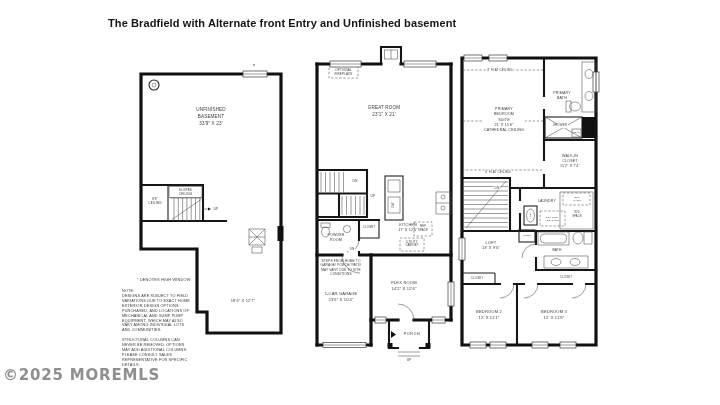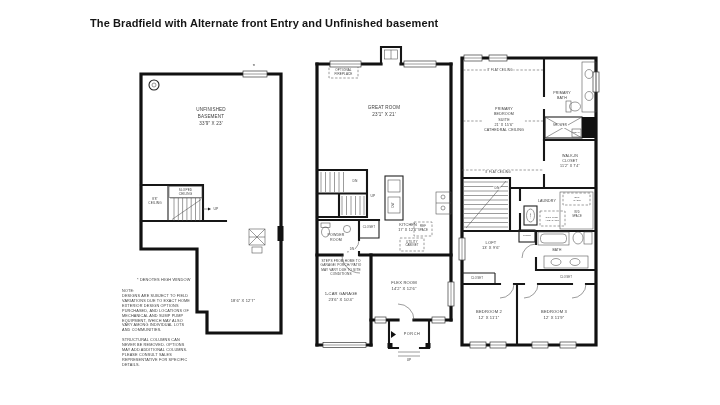--- a/index.html
+++ b/index.html
@@ -4,21 +4,21 @@
 <style>
   html,body{margin:0;padding:0;background:#fff;}
   .canvas{position:relative;width:720px;height:405px;background:#fff;overflow:hidden;
           font-family:"Liberation Sans",sans-serif;}
   .plan-svg{position:absolute;left:0;top:0;}
   .lbl{position:absolute;transform:translate(-50%,-50%);text-align:center;
        white-space:pre-line;color:#3c3c3c;line-height:1.35;letter-spacing:.15px;}
   .la{transform:none;text-align:left;}
   .rot{transform:translate(-50%,-50%) rotate(-90deg);}
   .bgw{background:#fff;padding:0 1px;}
-  .title{position:absolute;left:90px;top:17px;font-size:11px;font-weight:700;color:#151515;
+  .title{position:absolute;left:108px;top:17px;font-size:11px;font-weight:700;color:#151515;
          white-space:nowrap;letter-spacing:.1px;text-align:center;}
   .wm{position:absolute;left:3px;top:366px;font-size:15px;font-weight:700;color:#8f8f8f;
       letter-spacing:.8px;font-family:"DejaVu Sans",sans-serif;}
   
   .w3{stroke:#111;stroke-width:3.2;fill:none;stroke-linecap:square;}
   .w2{stroke:#161616;stroke-width:2.1;fill:none;stroke-linecap:square;}
   .w1{stroke:#222;stroke-width:1.1;fill:none;}
   .t{stroke:#4a4a4a;stroke-width:.55;fill:none;}
   .d{stroke:#5a5a5a;stroke-width:.6;stroke-dasharray:2.4 1.7;fill:none;}
   .win{fill:#fff;stroke:#3a3a3a;stroke-width:.7;}
@@ -206,20 +206,21 @@
       <ellipse class="t" cx="575" cy="262" rx="5" ry="3.5"></ellipse>
     </g>
 
     <path class="w1" d="M462,273 H495 M495,273 V284"></path>
     <path class="w2" d="M462,284 H500 M514,284 H524 M538,284 H572 M586,284 H596 M517,284 V345"></path>
     <path class="t" d="M514,284 A14,14 0 0 1 500,298 M538,284 A14,14 0 0 1 524,298 M586,284 A14,14 0 0 1 572,298"></path>
   </g>
 </svg>
 
 <div class="title">The Bradfield with Alternate front Entry and Unfinished basement</div>
+<div class="wm">©2025 MOREMLS</div>
 
 <div class="lbl" style="left:211px;top:117px;font-size:4.6px;line-height:1.55;">UNFINISHED
 BASEMENT
 33'9" X 23'</div>
 <div class="lbl" style="left:185.5px;top:192px;font-size:3.1px;">SLOPED
 CEILING</div>
 <div class="lbl" style="left:155px;top:201px;font-size:3.1px;">8'8"
 CEILING</div>
 <div class="lbl" style="left:216px;top:209px;font-size:3.4px;">UP</div>
 <div class="lbl" style="left:243px;top:301px;font-size:4px;">18'6" X 12'7"</div>

